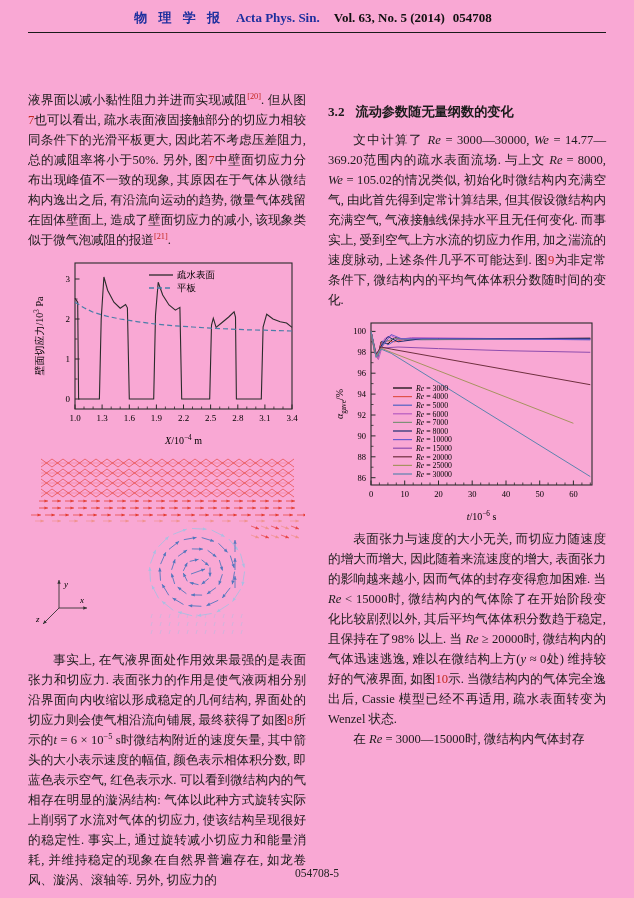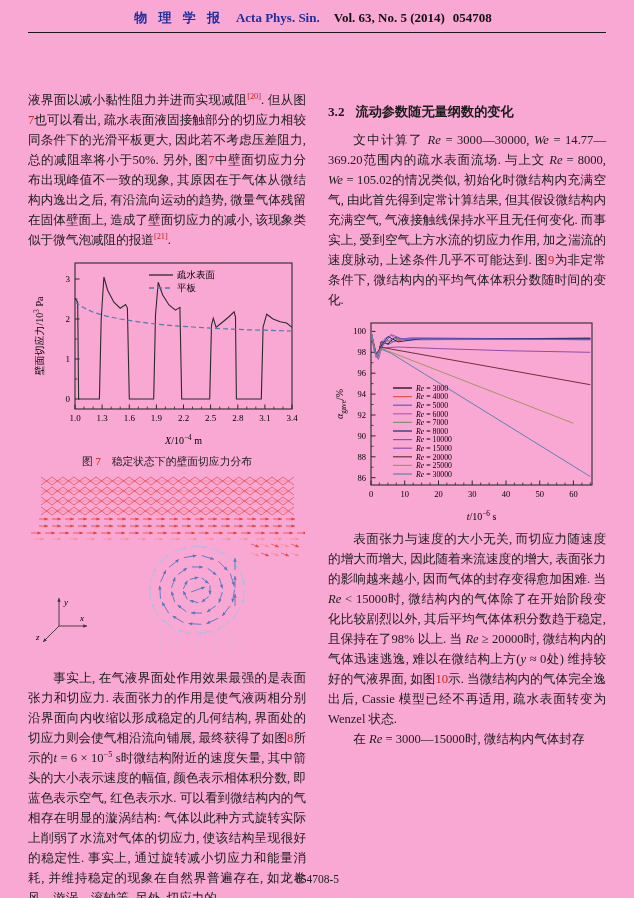--- a/index.html
+++ b/index.html
@@ -11,21 +11,21 @@
   .jvol{color:#111;margin-right:8px;}
   .rule{border-top:1.6px solid #1a1a1a;margin:5px 28px 0 28px;}
   .cols{display:flex;gap:22px;padding:9px 28px 0 28px;}
   .col{width:278px;margin-top:48px;}
   p.body{font-size:12.6px;line-height:20px;text-align:justify;margin:0;}
   p.ind{text-indent:2em;}
   .sec{font-size:13.2px;font-weight:bold;margin:13px 0 9px 0;}
   .sec .no{margin-right:11px;}
   figure{margin:5px 0 2px 0;text-align:center;}
   .cap{font-size:10.8px;margin-top:3px;color:#1b1b1b;text-align:center;line-height:15px;}
-  .footer{position:absolute;bottom:13px;left:0;width:100%;text-align:center;font-size:11.5px;color:#222;}
+  .footer{position:absolute;bottom:19px;left:0;width:100%;text-align:center;font-size:11.5px;color:#222;}
   .seg-red{color:#c2241a;}
   .seg-ref{color:#c2241a;font-size:0.66em;vertical-align:super;line-height:0;}
   .seg-sup{font-size:0.66em;vertical-align:super;line-height:0;}
   .seg-sub{font-size:0.66em;vertical-align:sub;line-height:0;}
   .seg-it{font-style:italic;}
   svg{font-family:"Liberation Serif","DejaVu Serif",serif;display:block;margin:0 auto;}
 </style>
 </head>
 <body>
 
@@ -90,21 +90,20 @@
             <text x="39" y="27.0" text-anchor="end" font-size="9">3</text>
             <path d="M44.0 43.2L46.7 47.2L47.6 144.0L68.4 144.0L70.2 64.0L72.9 22.0L76.6 35.2L82.9 47.2L89.2 53.2L94.6 49.6L96.4 52.8L98.3 144.0L122.7 144.0L124.5 60.0L127.2 27.2L131.7 40.0L138.0 50.0L144.4 55.2L148.9 52.4L150.7 144.0L178.7 144.0L180.5 70.0L182.3 63.2L185.1 72.4L190.5 68.0L197.7 62.0L203.1 56.8L204.5 62.0L205.4 144.0L230.3 144.0L232.1 72.0L235.7 59.2L242.0 64.0L249.2 66.8L255.6 68.0L261.0 72.4" fill="none" stroke="#2b2b2b" stroke-width="1.1"></path>
             <path d="M44.0 47.2L53.0 52.8L62.1 57.2L75.6 61.2L89.2 64.0L107.3 66.8L125.4 69.2L143.5 70.8L161.5 72.0L179.6 73.2L197.7 74.0L215.8 74.8L233.9 75.2L247.4 75.6L261.0 76.0" fill="none" stroke="#4a7da8" stroke-width="1.2" stroke-dasharray="5 3"></path>
             <line x1="118" y1="20" x2="142" y2="20" stroke="#2b2b2b" stroke-width="1.3"></line>
             <text x="146" y="23.42" font-size="9.5"><tspan dy="0.0" font-size="9.5">疏水表面</tspan></text>
             <line x1="118" y1="33" x2="142" y2="33" stroke="#4a7da8" stroke-width="1.4" stroke-dasharray="5 3"></line>
             <text x="146" y="36.42" font-size="9.5"><tspan dy="0.0" font-size="9.5">平板</tspan></text>
             <text x="152.5" y="189" text-anchor="middle" font-size="10"><tspan dy="0.0" font-size="10.0" font-style="italic">X</tspan><tspan dy="0.0" font-size="10.0">/10</tspan><tspan dy="-3.8" font-size="7.2">−4</tspan><tspan dy="3.8" font-size="10.0"> m</tspan></text>
             <text x="12" y="81" transform="rotate(-90 12 81)" text-anchor="middle" font-size="10"><tspan dy="0.0" font-size="10.0">壁面切应力/10</tspan><tspan dy="-3.8" font-size="7.2">3</tspan><tspan dy="3.8" font-size="10.0"> Pa</tspan></text>
           </svg>
-        <figcaption class="cap"><span>图 </span><span class="seg-red">7</span><span>　稳定状态下的壁面切应力分布</span></figcaption>
       </figure>
 
       <figure>
         <svg id="fig8" width="276" height="192" viewBox="0 0 276 192">
             <line x1="12" y1="7" x2="258" y2="7" stroke="#e3372a" stroke-width="0.5" opacity="0.45"></line>
             <line x1="12" y1="3" x2="23" y2="11" stroke="#e3372a" stroke-width="0.7" opacity="0.85"></line>
             <line x1="12" y1="11" x2="23" y2="3" stroke="#e3372a" stroke-width="0.7" opacity="0.85"></line>
             <line x1="23" y1="3" x2="34" y2="11" stroke="#e3372a" stroke-width="0.7" opacity="0.85"></line>
             <line x1="23" y1="11" x2="34" y2="3" stroke="#e3372a" stroke-width="0.7" opacity="0.85"></line>
             <line x1="34" y1="3" x2="45" y2="11" stroke="#e3372a" stroke-width="0.7" opacity="0.85"></line>

